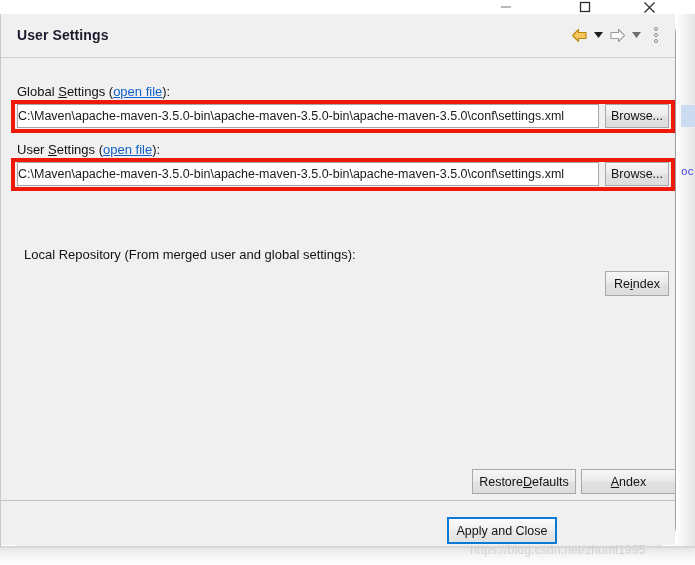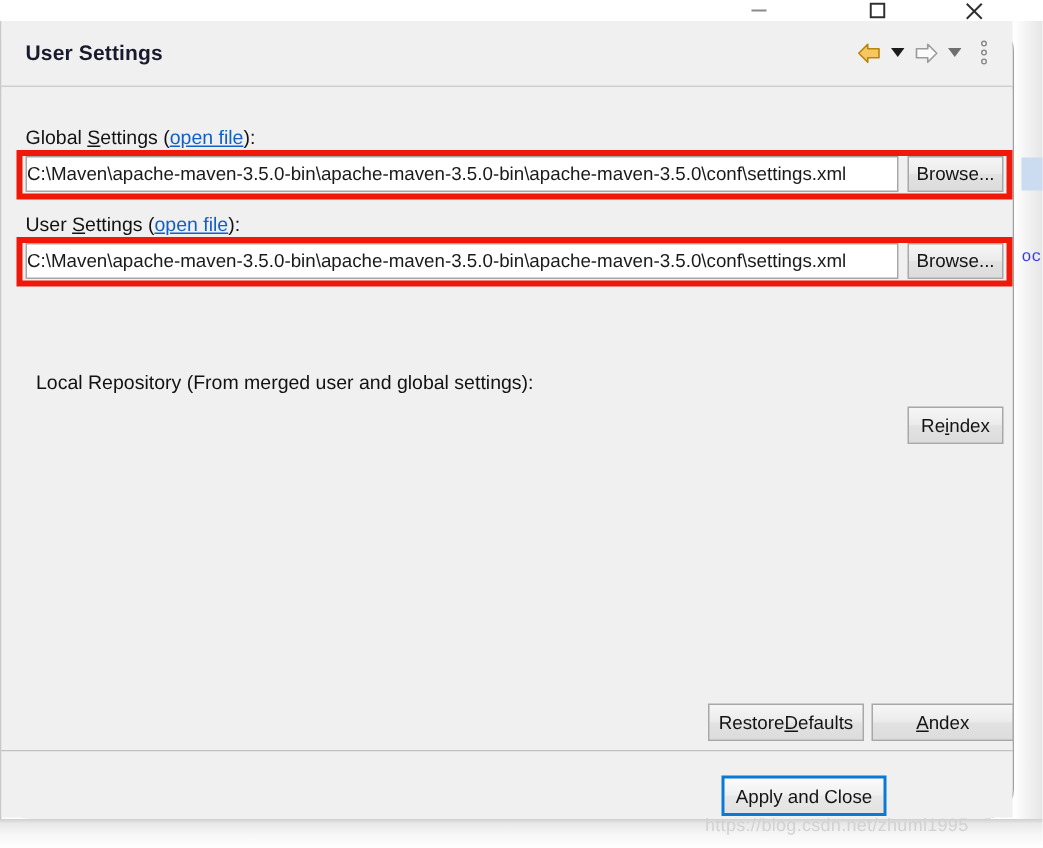--- a/index.html
+++ b/index.html
@@ -128,21 +128,20 @@
     border: 1px solid #a8a8a8;
     font-size: 12.5px; color: #141414;
     display: flex; align-items: center; justify-content: center;
     white-space: nowrap; cursor: default;
     font-family: "Liberation Sans", sans-serif;
   }
   .btn .mn { text-decoration: underline; }
   .btn.default {
     border: 2px solid #0a7ad6;
     background: linear-gradient(to bottom,#fbfbfb 0%,#f0f0f0 48%,#e8e8e8 52%,#e2e2e2 100%);
-    margin-left: 34px;
   }
 
   
   .redbox {
     position: absolute;
     border: 4px solid #f01808;
     pointer-events: none;
   }
 
   

